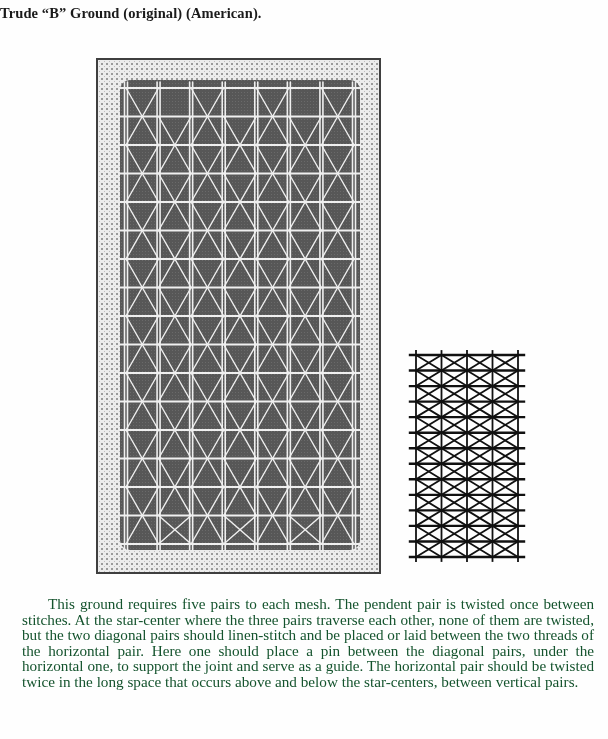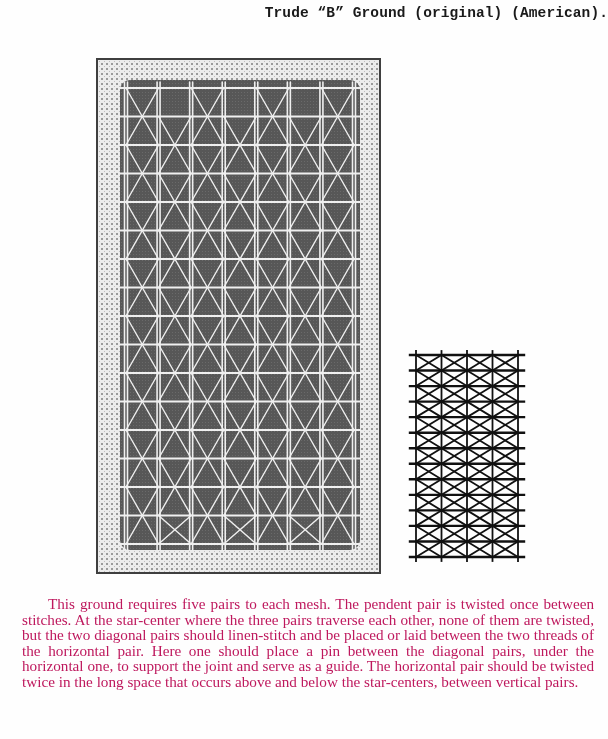--- a/index.html
+++ b/index.html
@@ -1,34 +1,34 @@
 <!DOCTYPE html>
 <html><head>
   <meta charset="utf-8">
   <style>
     html, body { margin: 0; padding: 0; background: #ffffff; }
     body { width: 608px; height: 739px; position: relative; overflow: hidden; }
     .page { position: absolute; left: 0; top: 0; width: 608px; height: 739px; background: #fefefe; }
     .title {
       position: absolute; left: 0; width: 608px; top: 5px;
-      text-align: right;
-      font-family: Liberation Mono, monospace;
+      text-align: left;
+      font-family: Liberation Serif, serif;
       font-weight: bold; font-size: 14.5px; color: #1a1a1a;
       letter-spacing: 0.1px;
     }
     .photo {
       position: absolute; left: 96px; top: 58px; width: 285px; height: 516px;
     }
     .diagram {
       position: absolute; left: 406px; top: 347px; width: 122px; height: 218px;
     }
     .body-text {
       position: absolute; left: 22px; top: 596px; width: 572px;
       font-family: "Liberation Serif", serif;
-      font-size: 15.2px; line-height: 15.6px; color: #be185d;
+      font-size: 15.2px; line-height: 15.6px; color: #14532d;
       text-align: justify;
       text-indent: 26px;
       margin: 0;
     }
     svg { display: block; }
   </style>
 </head>
 <body>
 
 <div class="page">

